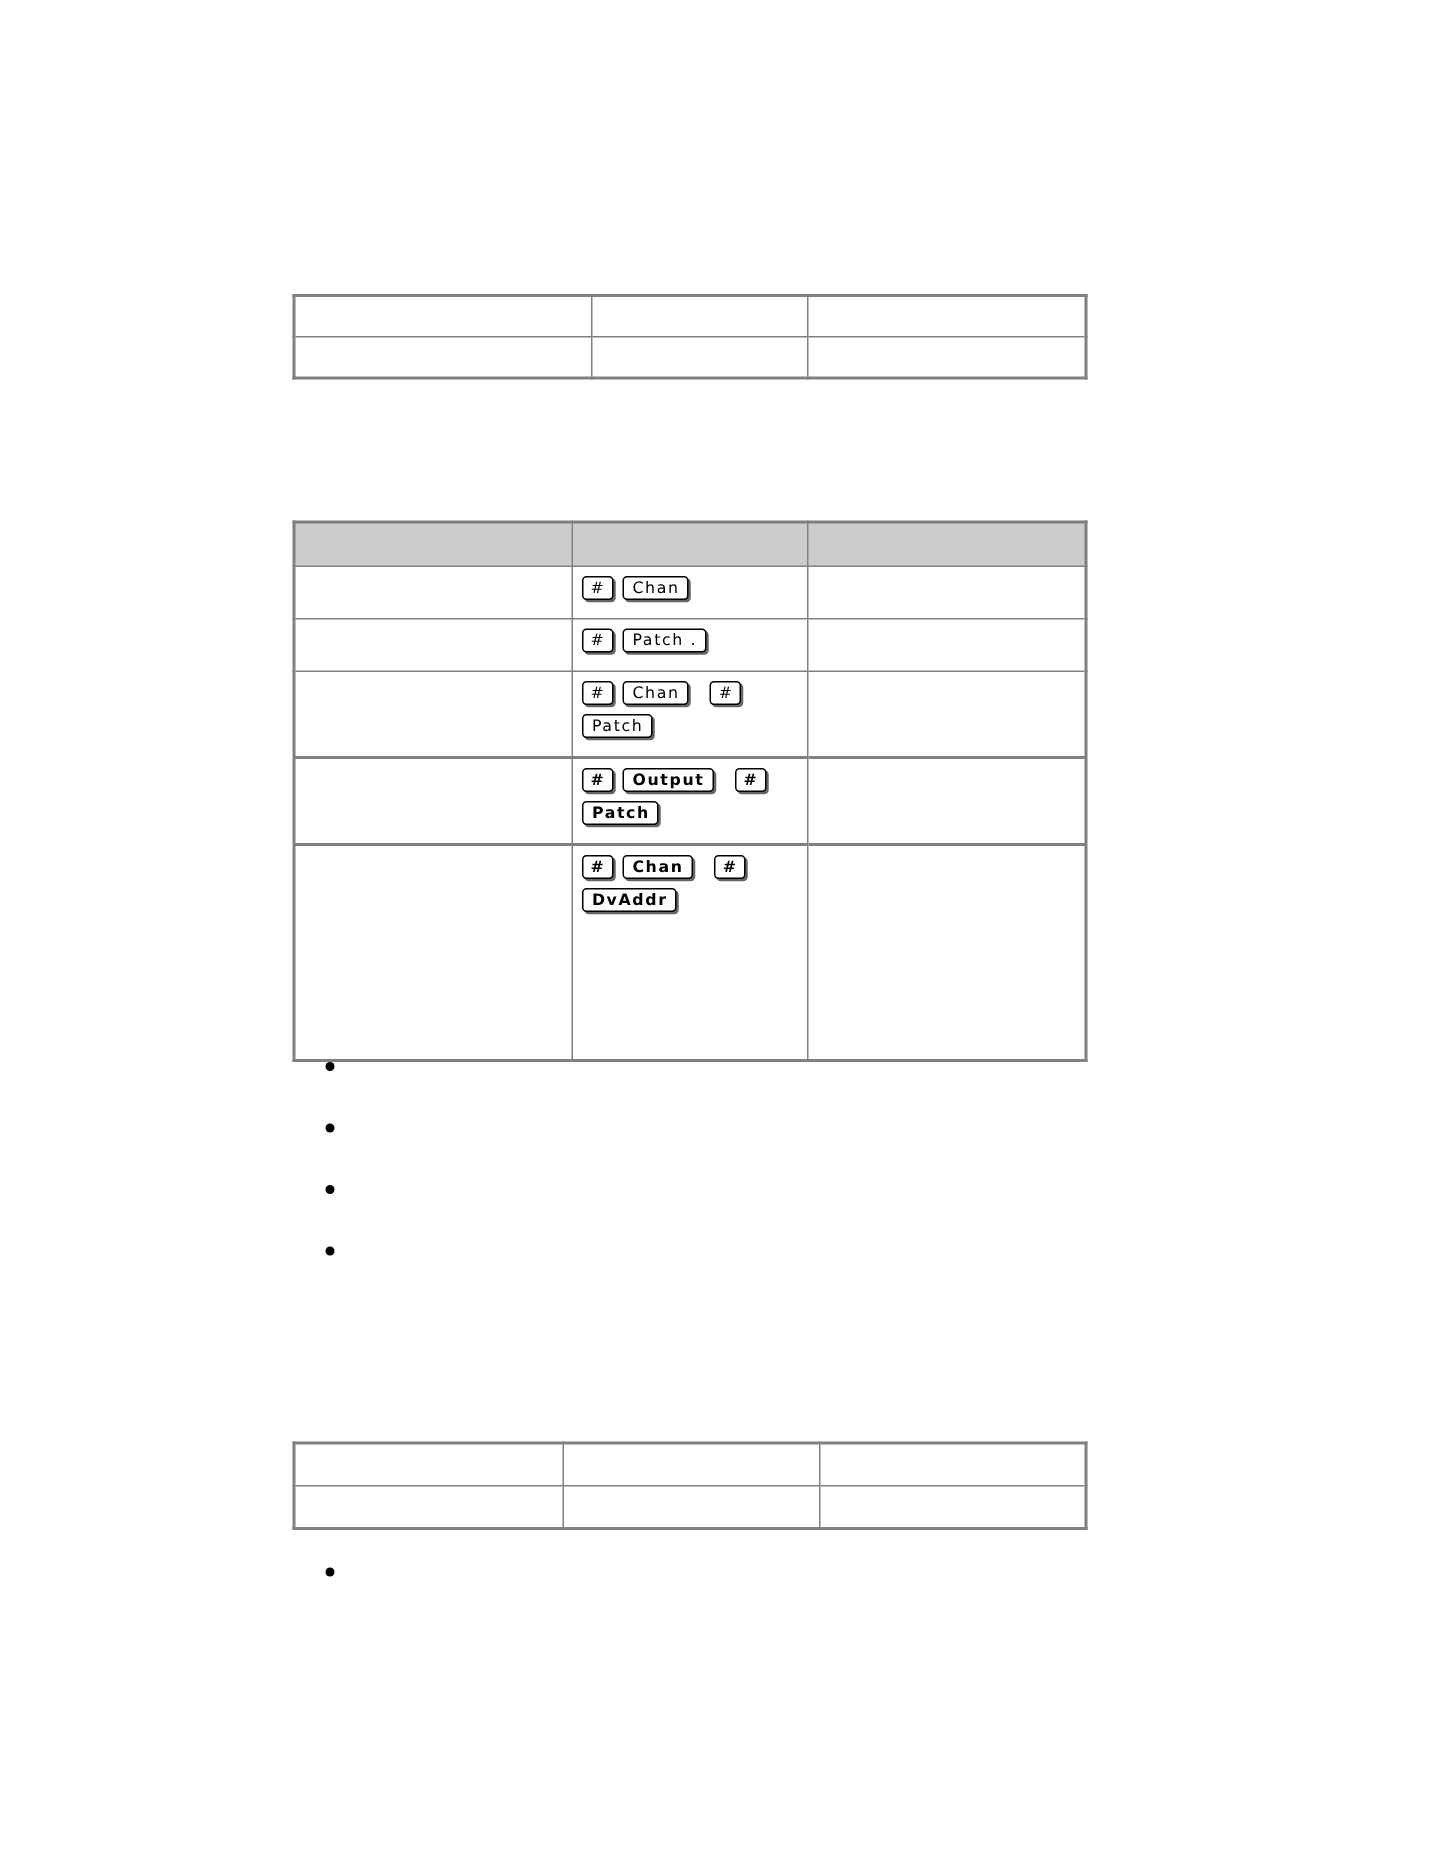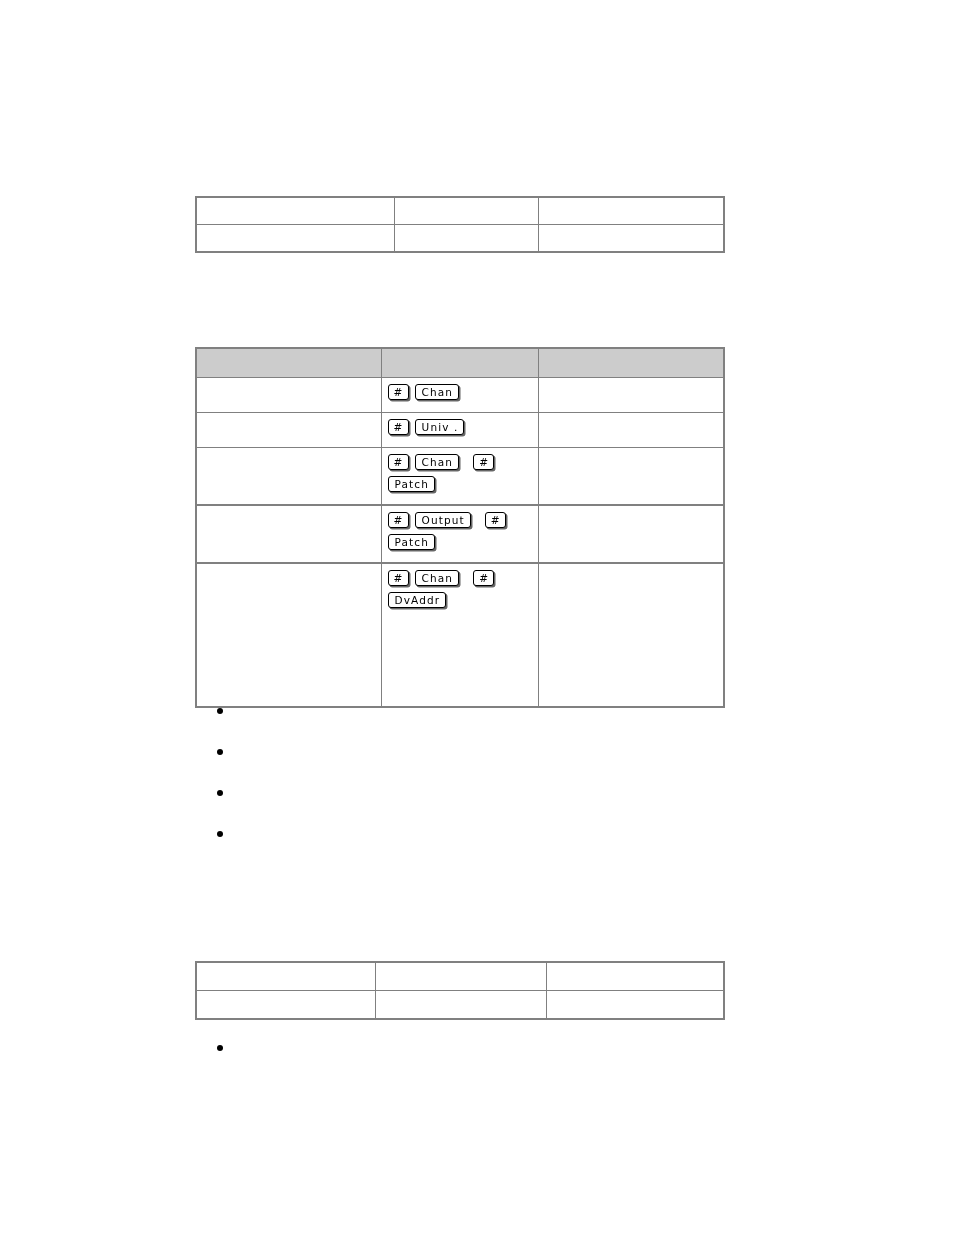--- a/index.html
+++ b/index.html
@@ -63,20 +63,21 @@
   #table-keys {
     left: 195px;
     top: 313px;
     width: 528px;
     margin-top: 34px;
   }
   #table-keys td { padding: 0; }
   #table-keys td.seq { padding: 6px 0 6px 6px; }
   #table-keys tr.section-start > td {
     border-top: 2px solid #808080;
+    font-weight: bold;
   }
 
   
   #table-bottom {
     left: 195px;
     top: 961px;
     width: 528px;
   }
   #table-bottom td { height: 27px; }
 
@@ -186,21 +187,21 @@
           </span>
         </td>
         <td></td>
       </tr>
 
 
       <tr>
         <td style="height:32px"></td>
         <td class="seq">
           <span class="keyrow">
-            <span class="keycap hash">#</span><span class="keycap">Univ .</span>
+            <span class="keycap hash">#</span><span class="keycap">Patch .</span>
           </span>
         </td>
         <td></td>
       </tr>
 
       <tr>
         <td style="height:54px"></td>
         <td class="seq">
           <span class="keyrow">
             <span class="keycap hash">#</span><span class="keycap">Chan</span><span class="keycap hash gap-l">#</span>

